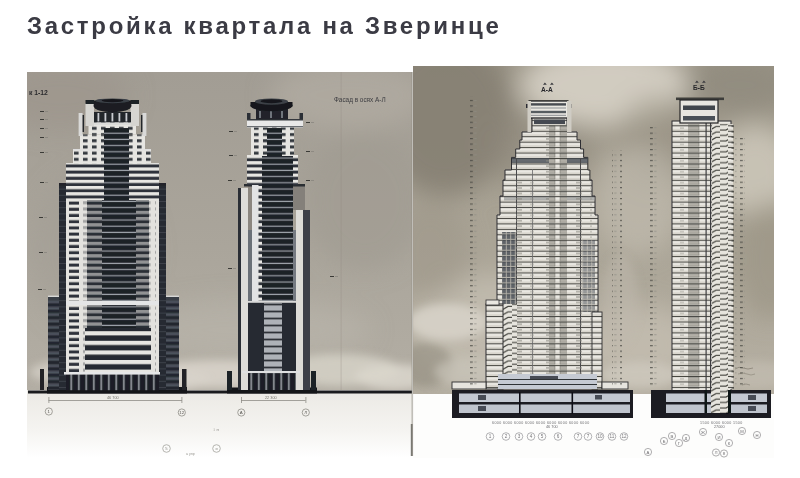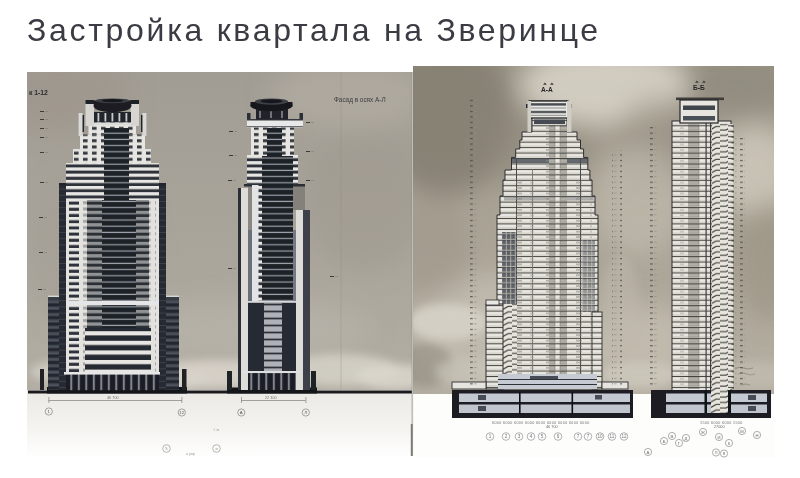--- a/index.html
+++ b/index.html
@@ -1,17 +1,17 @@
 <!DOCTYPE html>
 <html><head>
 <meta charset="utf-8">
 <style>
   html,body{margin:0;padding:0;background:#ffffff;}
   body{width:800px;height:478px;position:relative;font-family:"Liberation Sans",sans-serif;overflow:hidden;}
-  .title{position:absolute;left:27px;top:12px;font-size:32px;font-weight:normal;color:#3b3b44;letter-spacing:2.7px;text-align:right;}
+  .title{position:absolute;left:27px;top:12px;font-size:24px;font-weight:bold;color:#3b3b44;letter-spacing:2.7px;text-align:right;}
   svg{position:absolute;left:0;top:0;}
 </style>
 </head>
 <body>
 
 <div class="title">Застройка квартала на Зверинце</div>
 <svg width="800" height="478" viewBox="0 0 800 478">
 <defs>
   <filter id="blur8" x="-30%" y="-30%" width="160%" height="160%">
         <feGaussianBlur stdDeviation="8"></feGaussianBlur>

